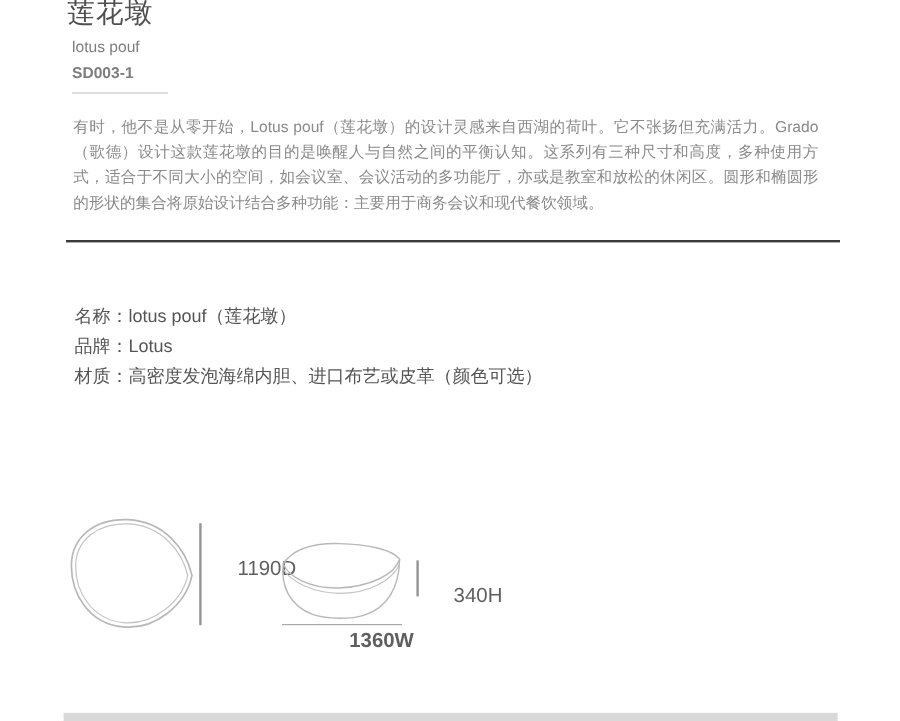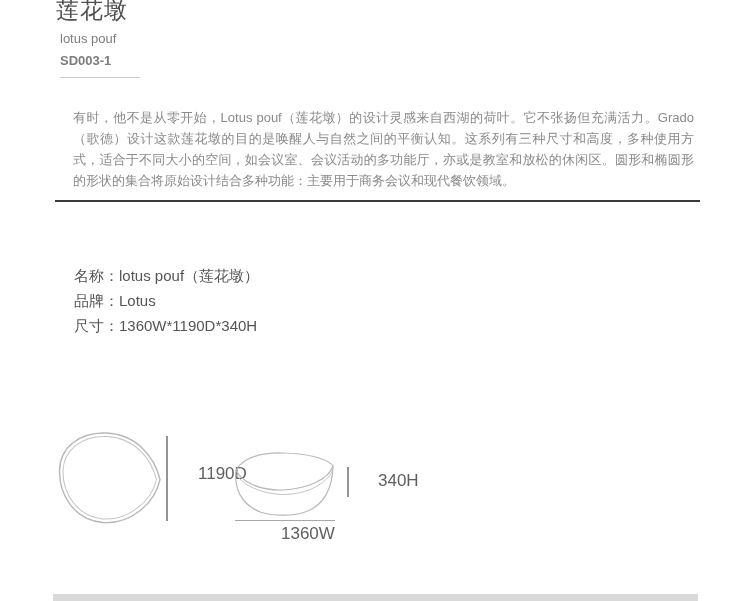--- a/index.html
+++ b/index.html
@@ -41,39 +41,39 @@
     top: 77px;
     width: 80px;
     height: 1px;
     background: #c9c9c9;
   }
 
   .description {
     left: 57px;
     top: 91px;
     width: 621px;
-    margin: 16px;
+    margin: 4px;
     font-size: 13px;
     line-height: 21px;
     color: #8a8a8a;
     text-align: justify;
   }
 
   .divider-dark {
     left: 55px;
     top: 200px;
     width: 645px;
     height: 2px;
     background: #3a3a3a;
   }
 
   .specs {
     left: 62px;
     top: 251px;
-    margin: 12px;
+    margin: 0;
     padding: 0;
     list-style: none;
     font-size: 15px;
     line-height: 25px;
     color: #555555;
   }
 
   .diagram-svg { display: block; }
   .dim-line-v {
     width: 2px;
@@ -88,23 +88,23 @@
     line-height: 20px;
     color: #5f5f5f;
     white-space: nowrap;
     margin-left: 24px;
   }
   .top-view  { left: 57px;  top: 430px; }
   .side-view { left: 232px; top: 448px; }
   .vline-depth  { left: 166px; top: 436px; height: 85px; }
   .label-depth  { left: 174px; top: 464px; }
   .vline-height { left: 347px; top: 467px; height: 30px; }
-  .label-height { left: 354px; top: 471px; }
+  .label-height { left: 354px; top: 487px; }
   .hline-width  { left: 235px; top: 520px; width: 100px; }
-  .label-width  { left: 257px; top: 524px; }
+  .label-width  { left: 267px; top: 524px; font-weight: bold; }
 
   .bottom-bar {
     left: 53px;
     top: 594px;
     width: 645px;
     height: 7px;
     background: #d9d9d9;
   }
 </style>
 </head>
@@ -117,21 +117,21 @@
   <div class="abs sub-line sub-model">SD003-1</div>
   <div class="abs divider-small"></div>
 
   <p class="abs description">有时，他不是从零开始，Lotus pouf（莲花墩）的设计灵感来自西湖的荷叶。它不张扬但充满活力。Grado（歌德）设计这款莲花墩的目的是唤醒人与自然之间的平衡认知。这系列有三种尺寸和高度，多种使用方式，适合于不同大小的空间，如会议室、会议活动的多功能厅，亦或是教室和放松的休闲区。圆形和椭圆形的形状的集合将原始设计结合多种功能：主要用于商务会议和现代餐饮领域。</p>
 
   <div class="abs divider-dark"></div>
 
   <ul class="abs specs">
     <li>名称：lotus pouf（莲花墩）</li>
     <li>品牌：Lotus</li>
-    <li>尺寸：1360W*1190D*340H</li>
+    <li>材质：高密度发泡海绵内胆、进口布艺或皮革（颜色可选）</li>
   </ul>
 
   <svg class="abs diagram-svg top-view" width="105" height="95" viewBox="0 0 104 94">
     <path d="M 102 49 C 97 28, 80 4.5, 49 3 C 21 2, 3 18, 2.5 40 C 2 64, 17 89, 45 91.5 C 72 94, 97 73, 102 49 Z" fill="none" stroke="#b8b8b8" stroke-width="1.4" stroke-linecap="round"></path>
     <path d="M 98.5 49 C 94 30, 78 8, 49.5 6.5 C 24 5.5, 6.5 20, 6 40.5 C 5.5 62.5, 19.5 85.5, 45.5 88 C 70 90.2, 94 70.5, 98.5 49 Z" fill="none" stroke="#c4c4c4" stroke-width="1" stroke-linecap="round"></path>
   </svg>
   <div class="abs dim-line-v vline-depth"></div>
   <div class="abs dim-label label-depth">1190D</div>
 
   <svg class="abs diagram-svg side-view" width="106" height="70" viewBox="0 0 106 70">

